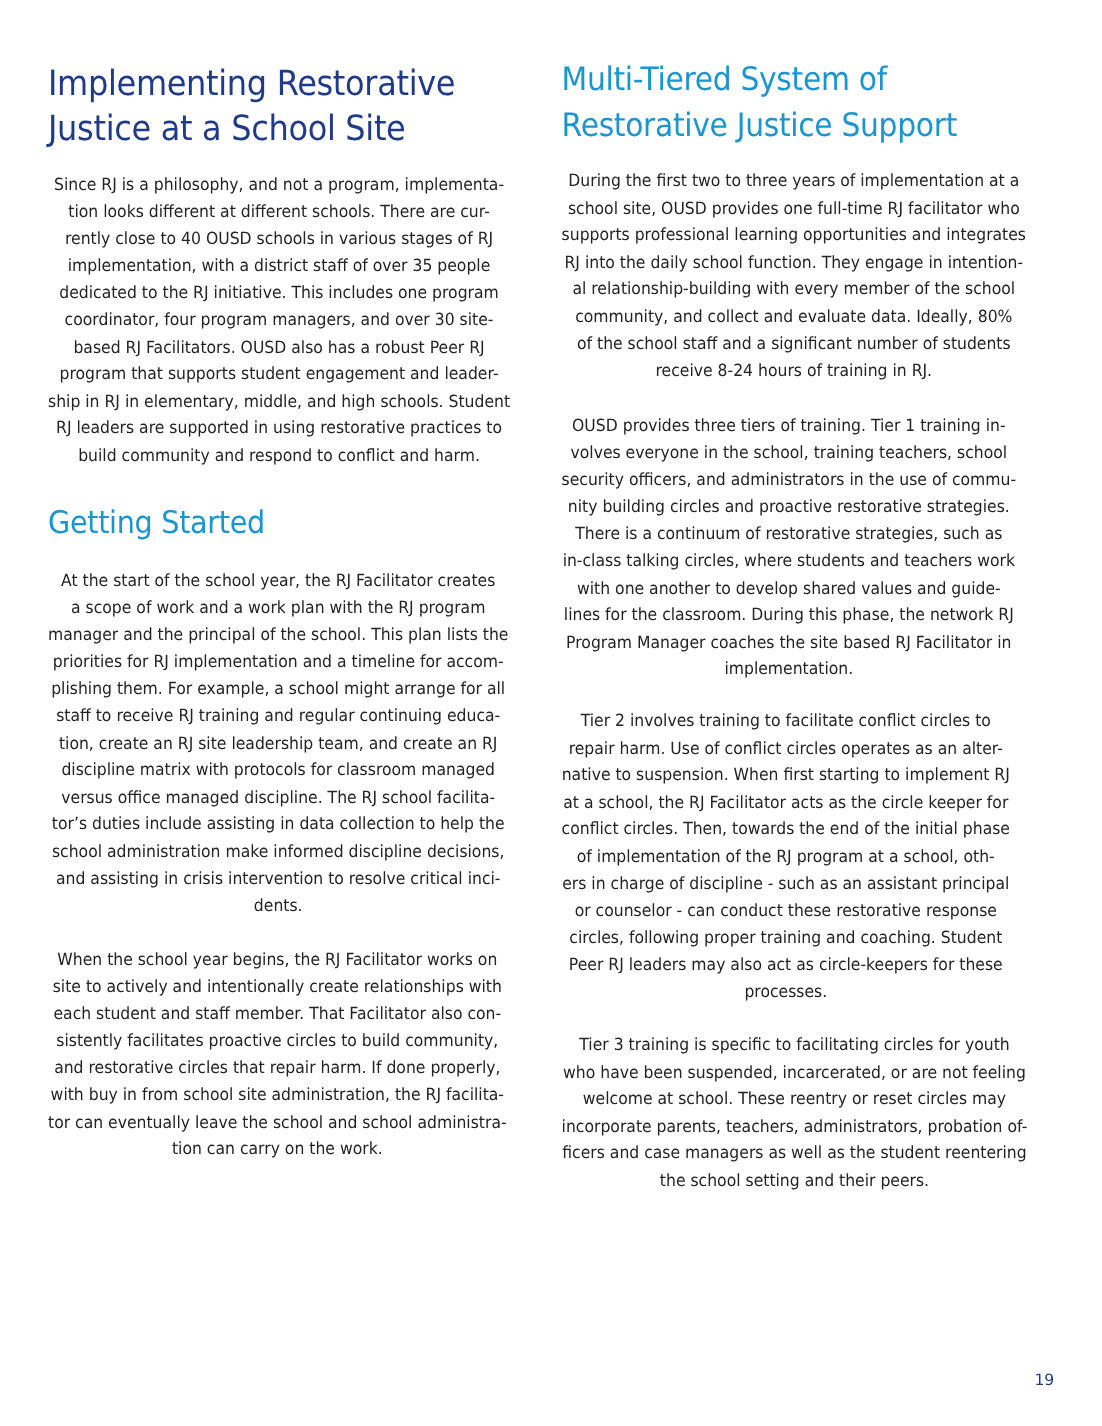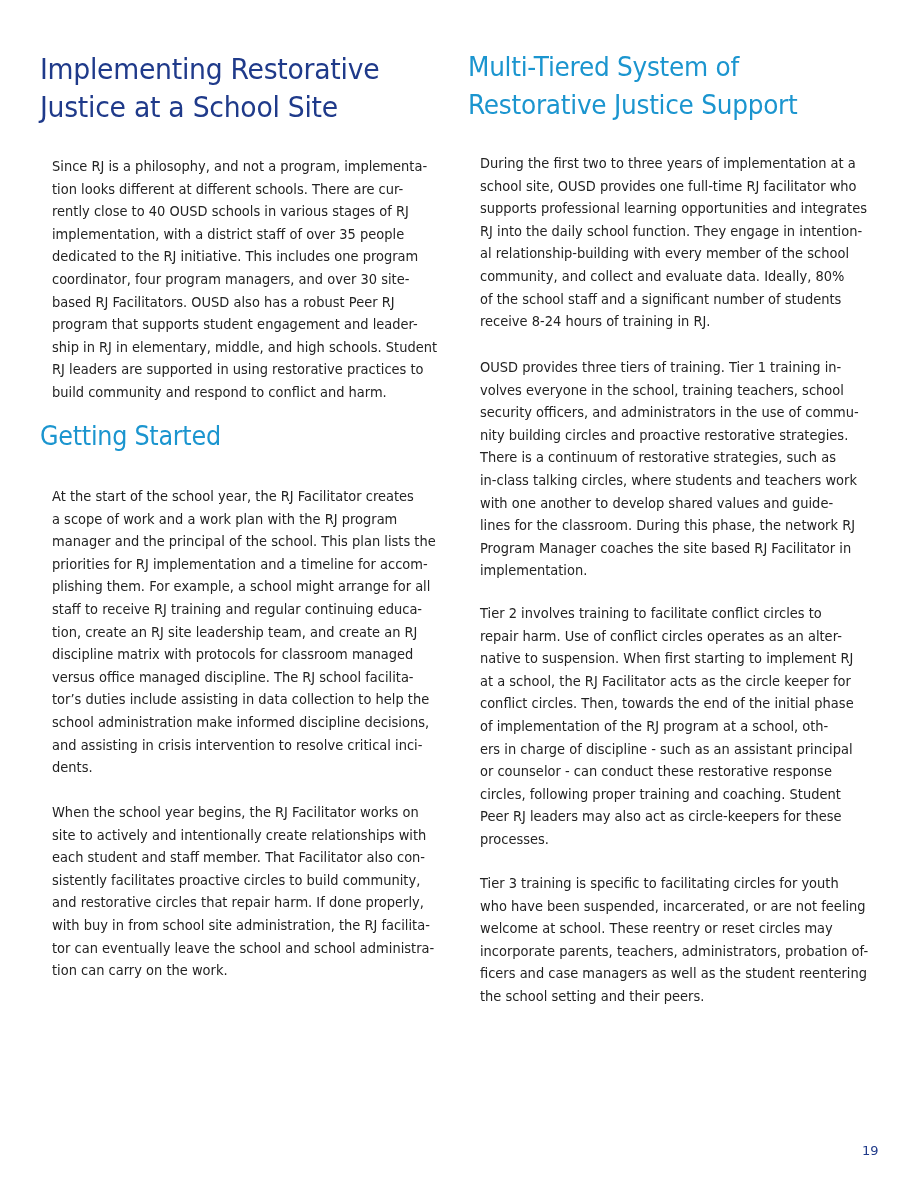--- a/index.html
+++ b/index.html
@@ -65,24 +65,25 @@
       font-size: 26px;
       line-height: 32px;
       font-weight: normal;
       white-space: nowrap;
       transform: scaleX(0.92);
       transform-origin: left top;
     }
     .para {
       position: absolute;
       left: 0;
-      margin: 12px;
+      margin: 0;
       font-size: 14px;
       line-height: 22.6px;
       color: #232323;
+      text-align: center;
     }
     .para .line {
       display: block;
       white-space: nowrap;
       transform: scaleX(0.93);
       transform-origin: left center;
     }
     .page-number {
       position: absolute;
       left: 862px;

